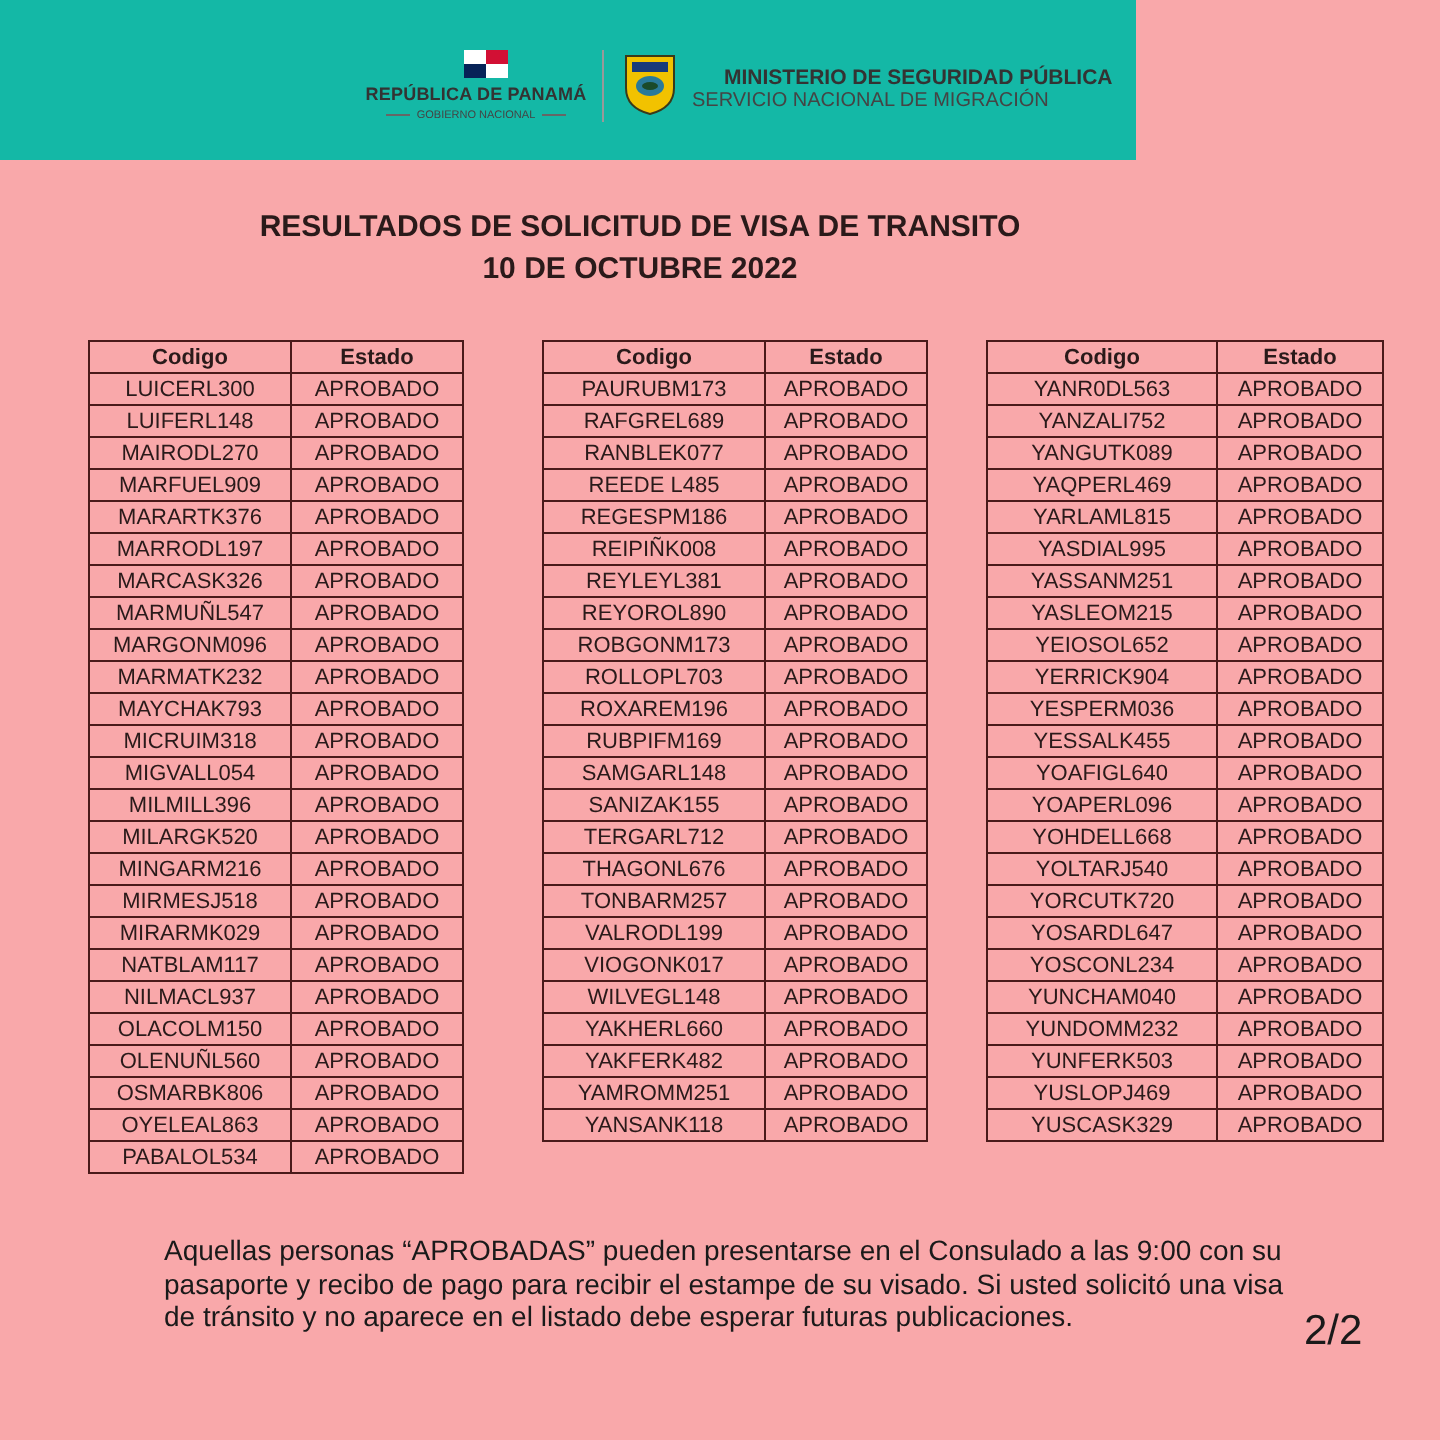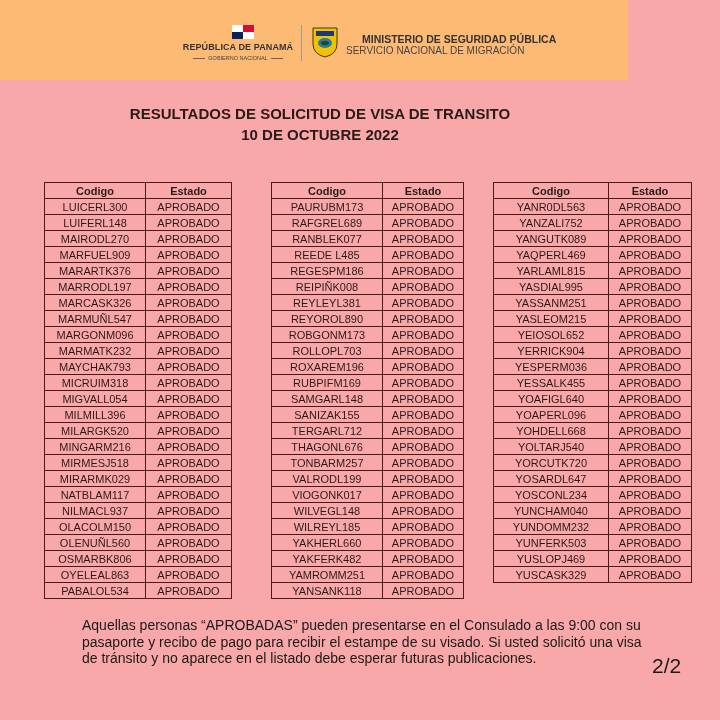--- a/index.html
+++ b/index.html
@@ -1,28 +1,28 @@
 <!DOCTYPE html>
 <html><head>
 <meta charset="utf-8">
 <style>
   * { box-sizing: border-box; margin: 0; padding: 0; }
   body { width: 720px; height: 720px; background: #f9a8aa; font-family: "Liberation Sans", sans-serif; position: relative; overflow: hidden; }
-  .header { position: absolute; left: 0; top: 0; width: 628px; height: 80px; background: #fdba74; }
+  .header { position: absolute; left: 0; top: 0; width: 568px; height: 80px; background: #14b8a6; }
   .flag { position: absolute; left: 232px; top: 25px; width: 22px; height: 14px; }
   .flag div { position: absolute; width: 11px; height: 7px; }
   .gov-title { position: absolute; left: 182px; top: 42px; width: 112px; font-size: 9px; font-weight: bold; color: #333; text-align: center; letter-spacing: 0.1px; }
   .gov-sub { position: absolute; left: 190px; top: 55px; width: 96px; font-size: 5.5px; color: #444; text-align: center; }
   .gov-sub::before, .gov-sub::after { content: ""; display: inline-block; width: 12px; height: 1px; background: #666; vertical-align: middle; margin: 0 3px; }
   .vdivider { position: absolute; left: 301px; top: 25px; width: 1px; height: 36px; background: #999; }
   .shield { position: absolute; left: 312px; top: 26px; width: 26px; height: 32px; }
   .min-title { position: absolute; left: 346px; top: 33px; font-size: 10.5px; font-weight: bold; color: #333; white-space: nowrap; padding-left: 16px; }
   .min-sub { position: absolute; left: 346px; top: 45px; font-size: 10px; color: #444; white-space: nowrap; }
   .title { position: absolute; left: 0; top: 103px; width: 640px; text-align: center; font-size: 15px; font-weight: bold; color: #2a1a1a; line-height: 21px; }
-  table.codes { position: absolute; border-collapse: collapse; top: 170px; font-size: 11px; color: #2a1a1a; margin-top: 12px; }
+  table.codes { position: absolute; border-collapse: collapse; top: 170px; font-size: 11px; color: #2a1a1a; }
   table.codes th, table.codes td { border: 1px solid #4a1a1a; height: 16px; text-align: center; padding: 0; line-height: 14px; }
   table.codes th { font-weight: bold; }
   .t1 { left: 44px; } .t1 .c1 { width: 101px; } .t1 .c2 { width: 86px; }
   .t2 { left: 271px; } .t2 .c1 { width: 111px; } .t2 .c2 { width: 81px; }
   .t3 { left: 493px; } .t3 .c1 { width: 115px; } .t3 .c2 { width: 83px; }
   .note { position: absolute; left: 82px; top: 617px; width: 560px; font-size: 14px; line-height: 16.5px; color: #1a1a1a; }
   .page { position: absolute; left: 652px; top: 628px; font-size: 21px; color: #1a1a1a; margin-top: 26px; }
 </style>
 </head>
 <body>
@@ -245,24 +245,20 @@
       </tr>
       <tr>
         <td class="c1">VIOGONK017</td>
         <td class="c2">APROBADO</td>
       </tr>
       <tr>
         <td class="c1">WILVEGL148</td>
         <td class="c2">APROBADO</td>
       </tr>
       <tr>
-        <td class="c1">WILREYL185</td>
-        <td class="c2">APROBADO</td>
-      </tr>
-      <tr>
         <td class="c1">YAKHERL660</td>
         <td class="c2">APROBADO</td>
       </tr>
       <tr>
         <td class="c1">YAKFERK482</td>
         <td class="c2">APROBADO</td>
       </tr>
       <tr>
         <td class="c1">YAMROMM251</td>
         <td class="c2">APROBADO</td>

